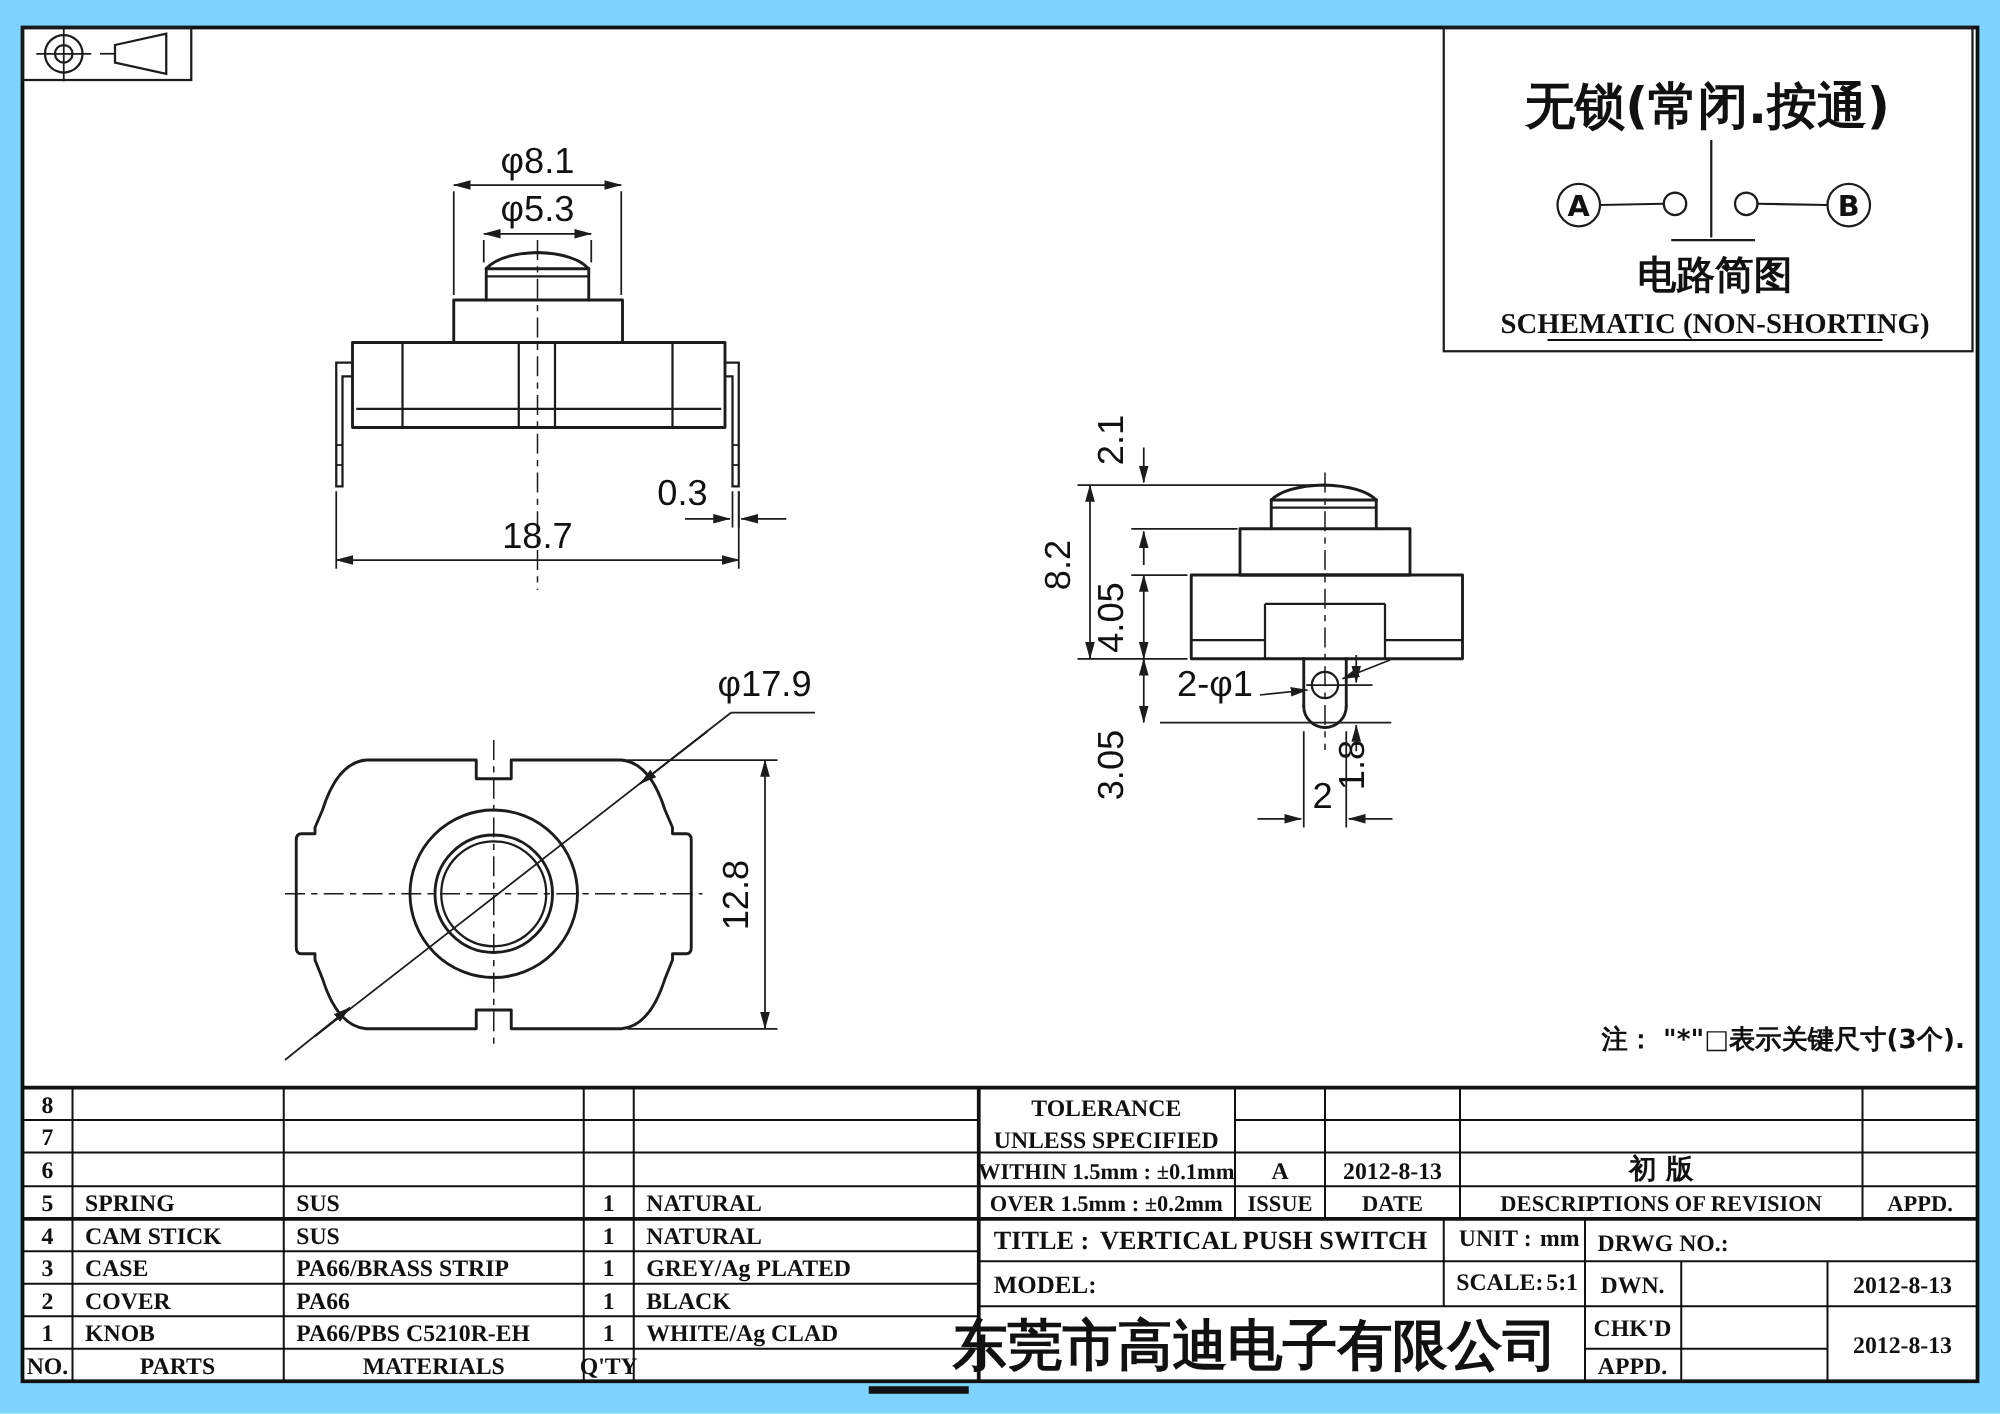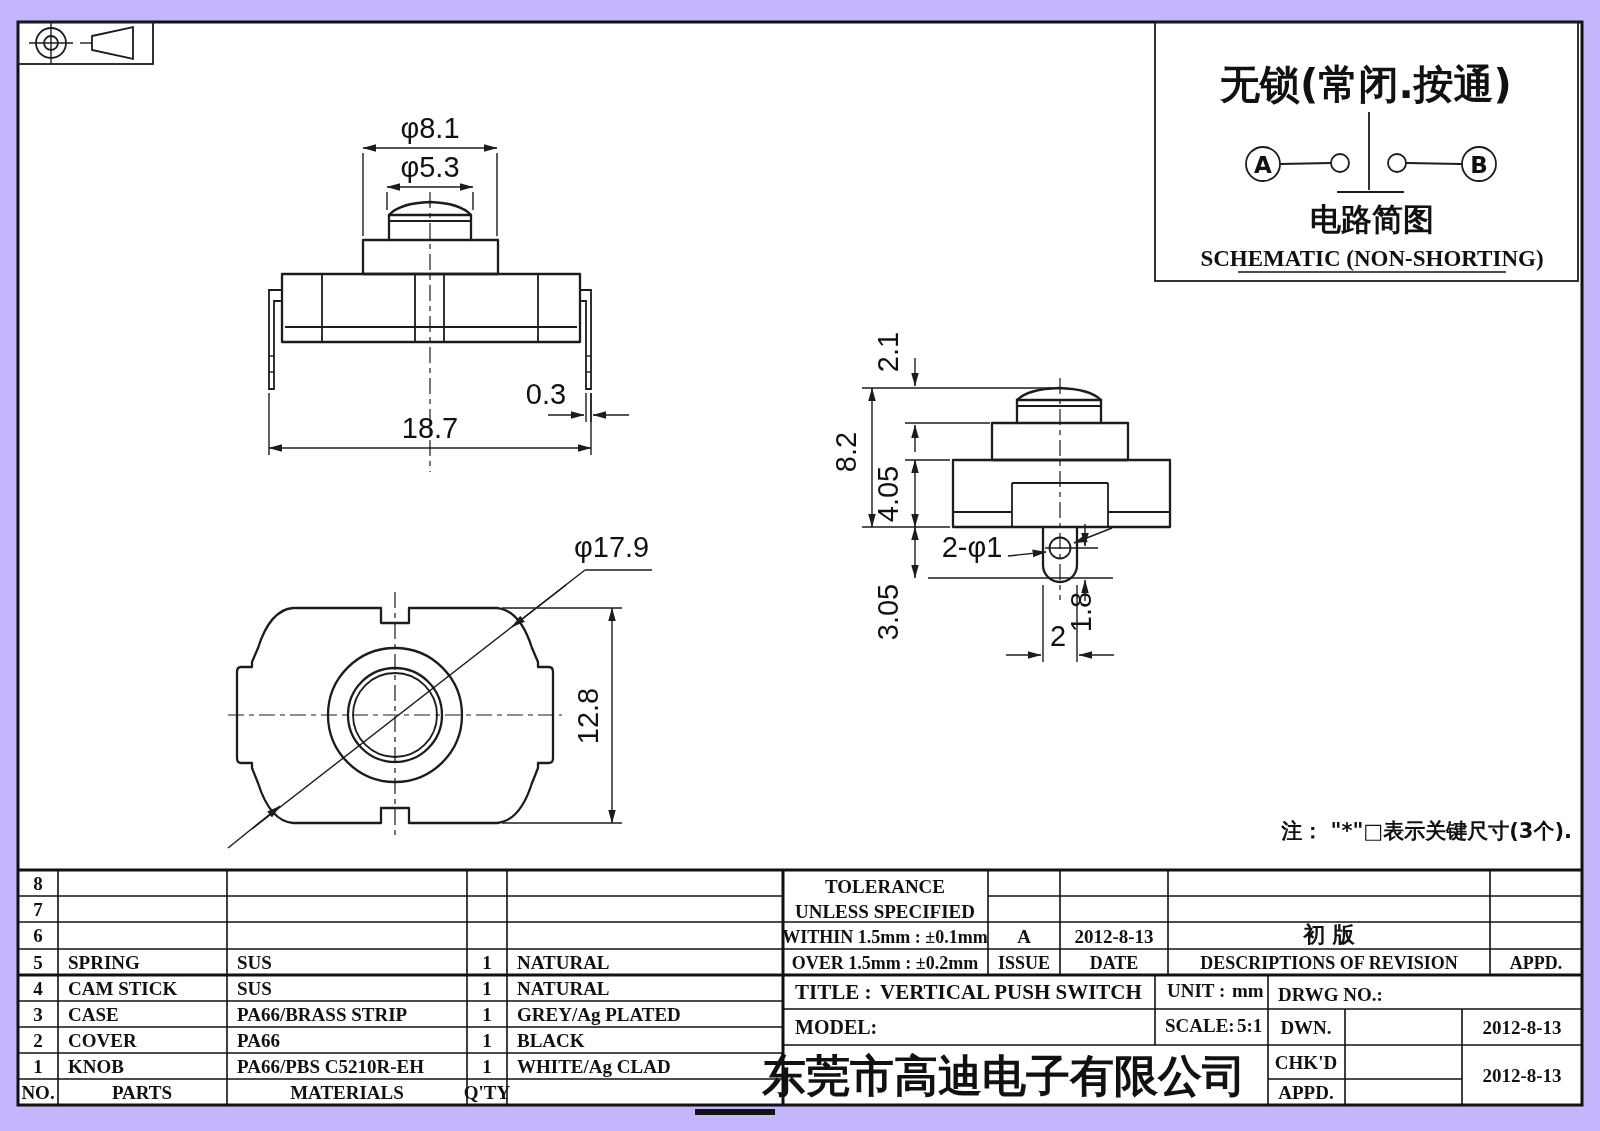--- a/index.html
+++ b/index.html
@@ -1,16 +1,16 @@
 <!DOCTYPE html>
 <html><head>
 <meta charset="utf-8">
 <style>
   html,body{margin:0;padding:0;background:#ffffff;}
-  .sheet{position:relative;width:1600px;height:1131px;background:#c4b5fd;overflow:hidden;
+  .sheet{position:relative;width:1600px;height:1131px;background:#7dd3fc;overflow:hidden;
          font-family:"Liberation Sans","DejaVu Sans",sans-serif;}
   svg{position:absolute;left:0;top:0;}
   
   .ol{stroke:#1c1c1c;stroke-width:2.3;fill:none;stroke-linejoin:round;stroke-linecap:round;}
   .ol2{stroke:#1c1c1c;stroke-width:1.8;fill:none;}
   
   .dim{stroke:#1c1c1c;stroke-width:1.4;fill:none;}
   
   .cl{stroke:#1c1c1c;stroke-width:1.2;fill:none;stroke-dasharray:16 5 5 5;}
   

